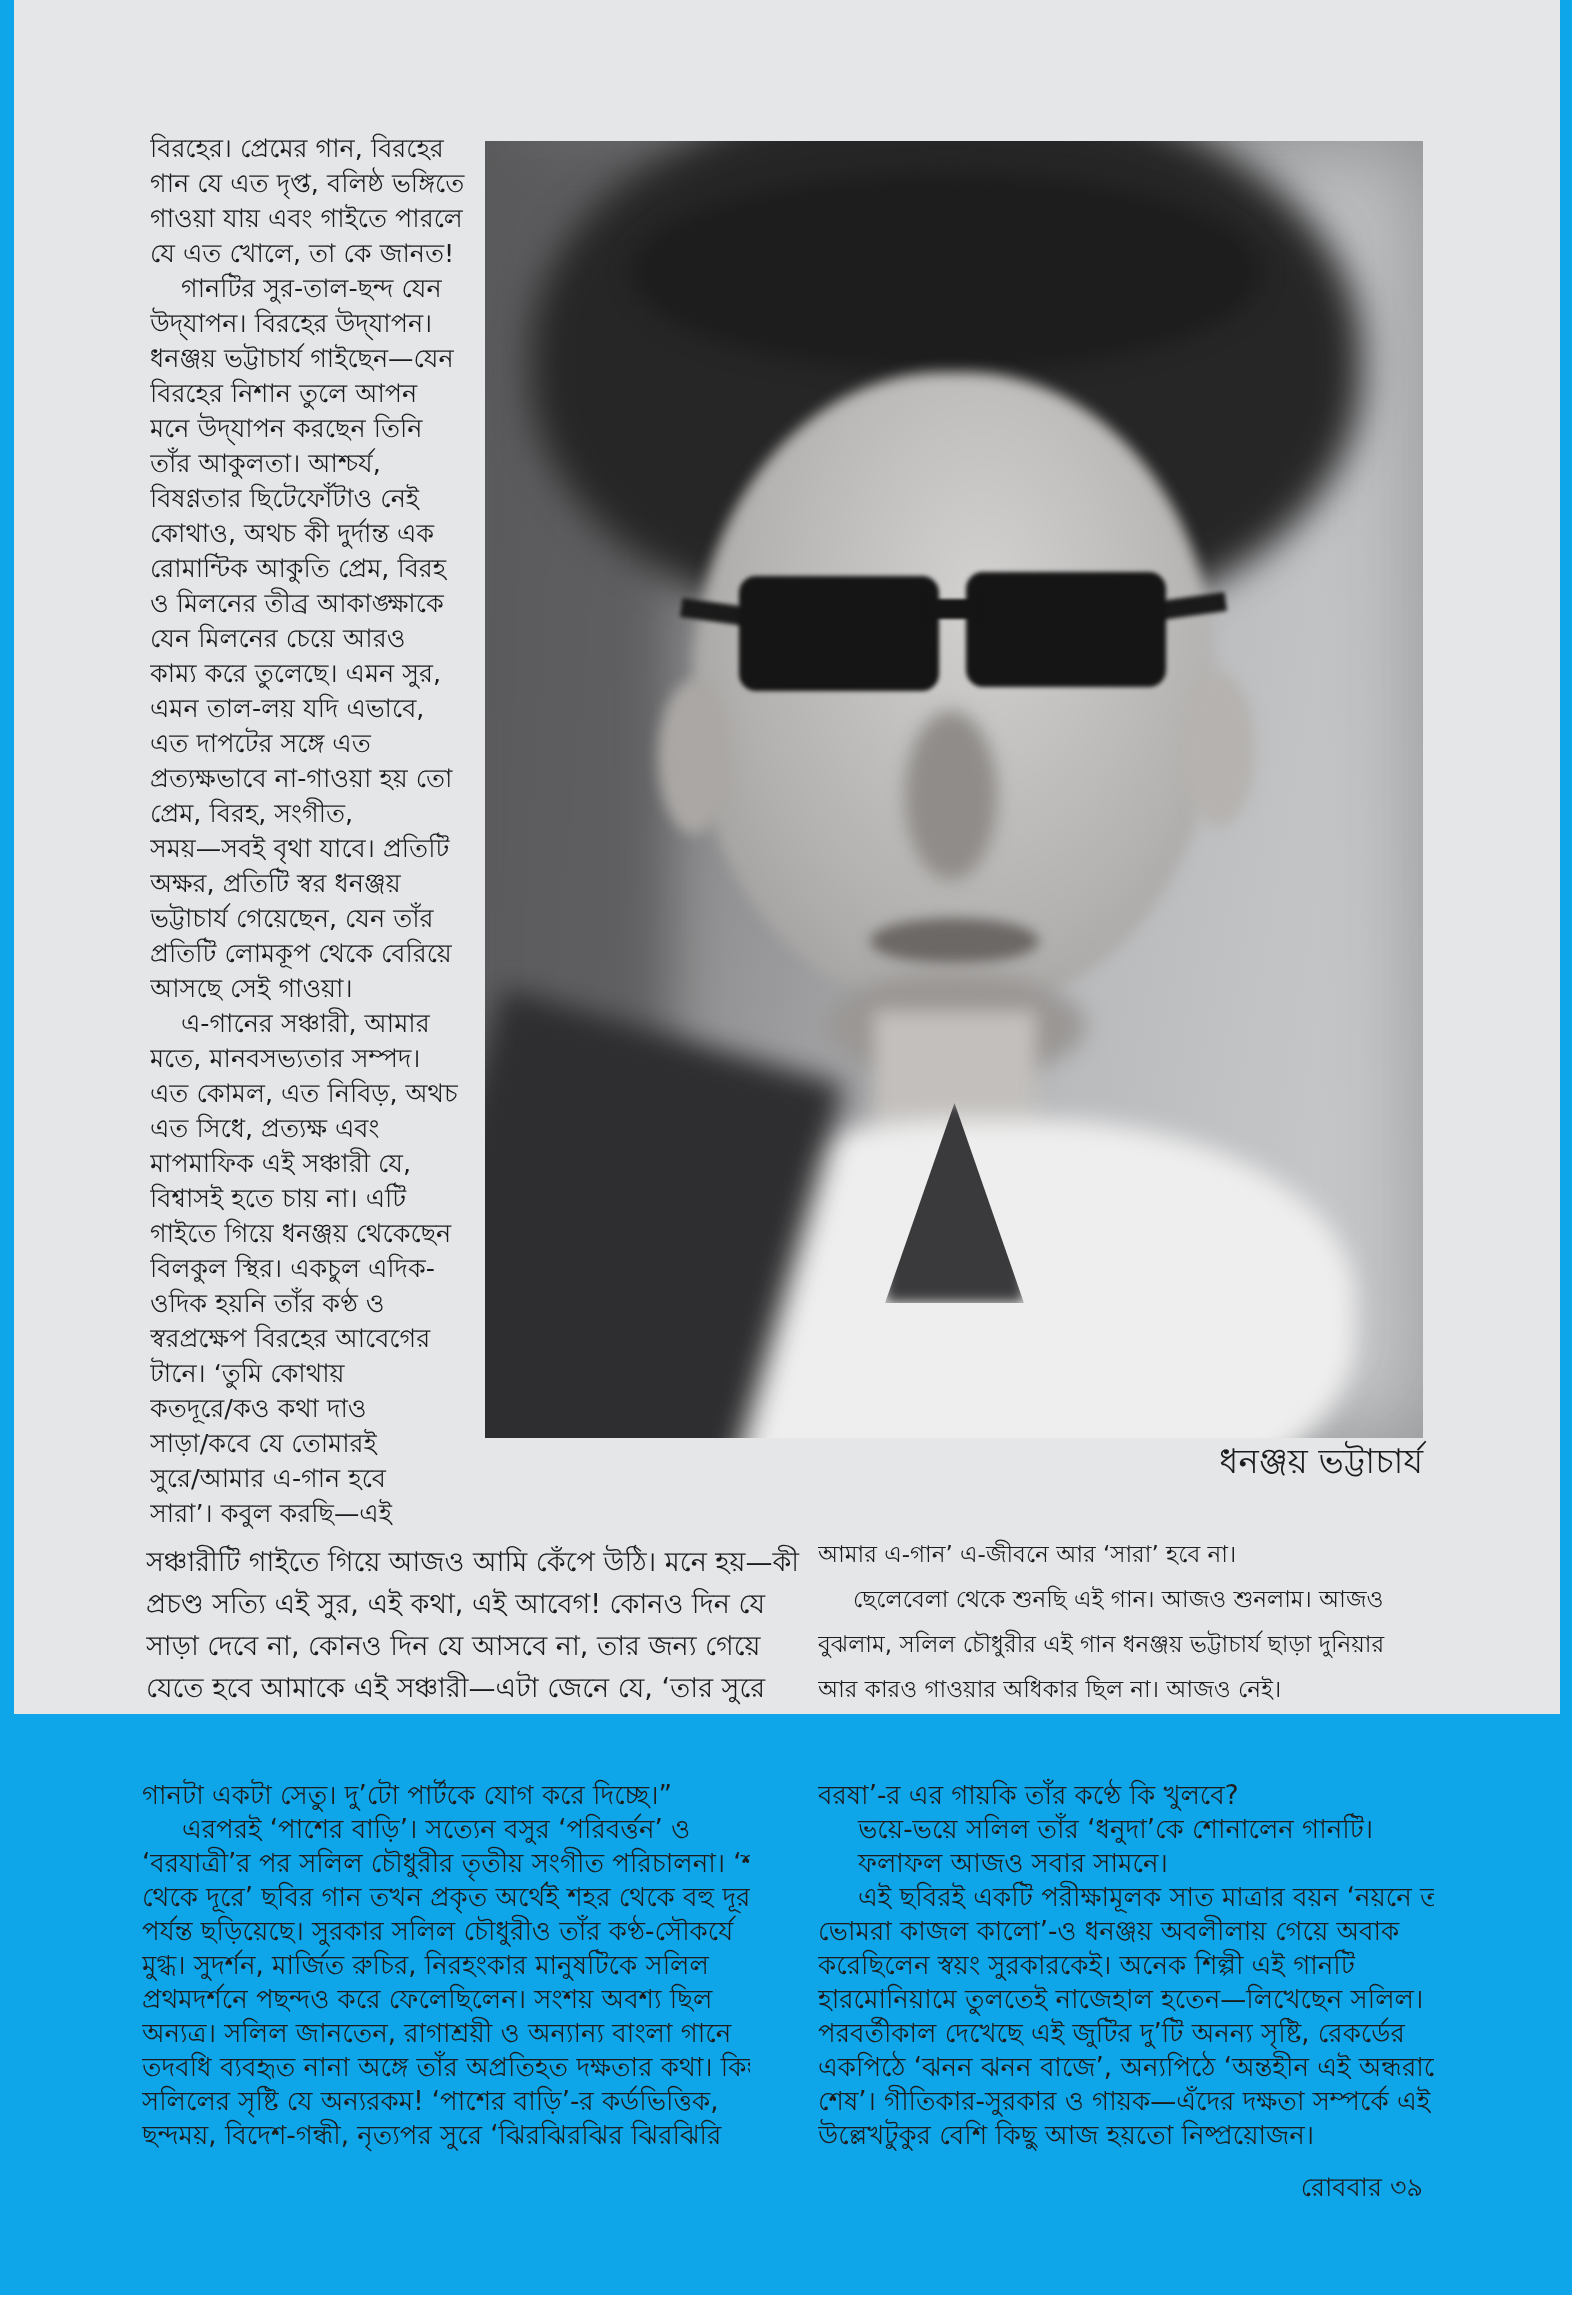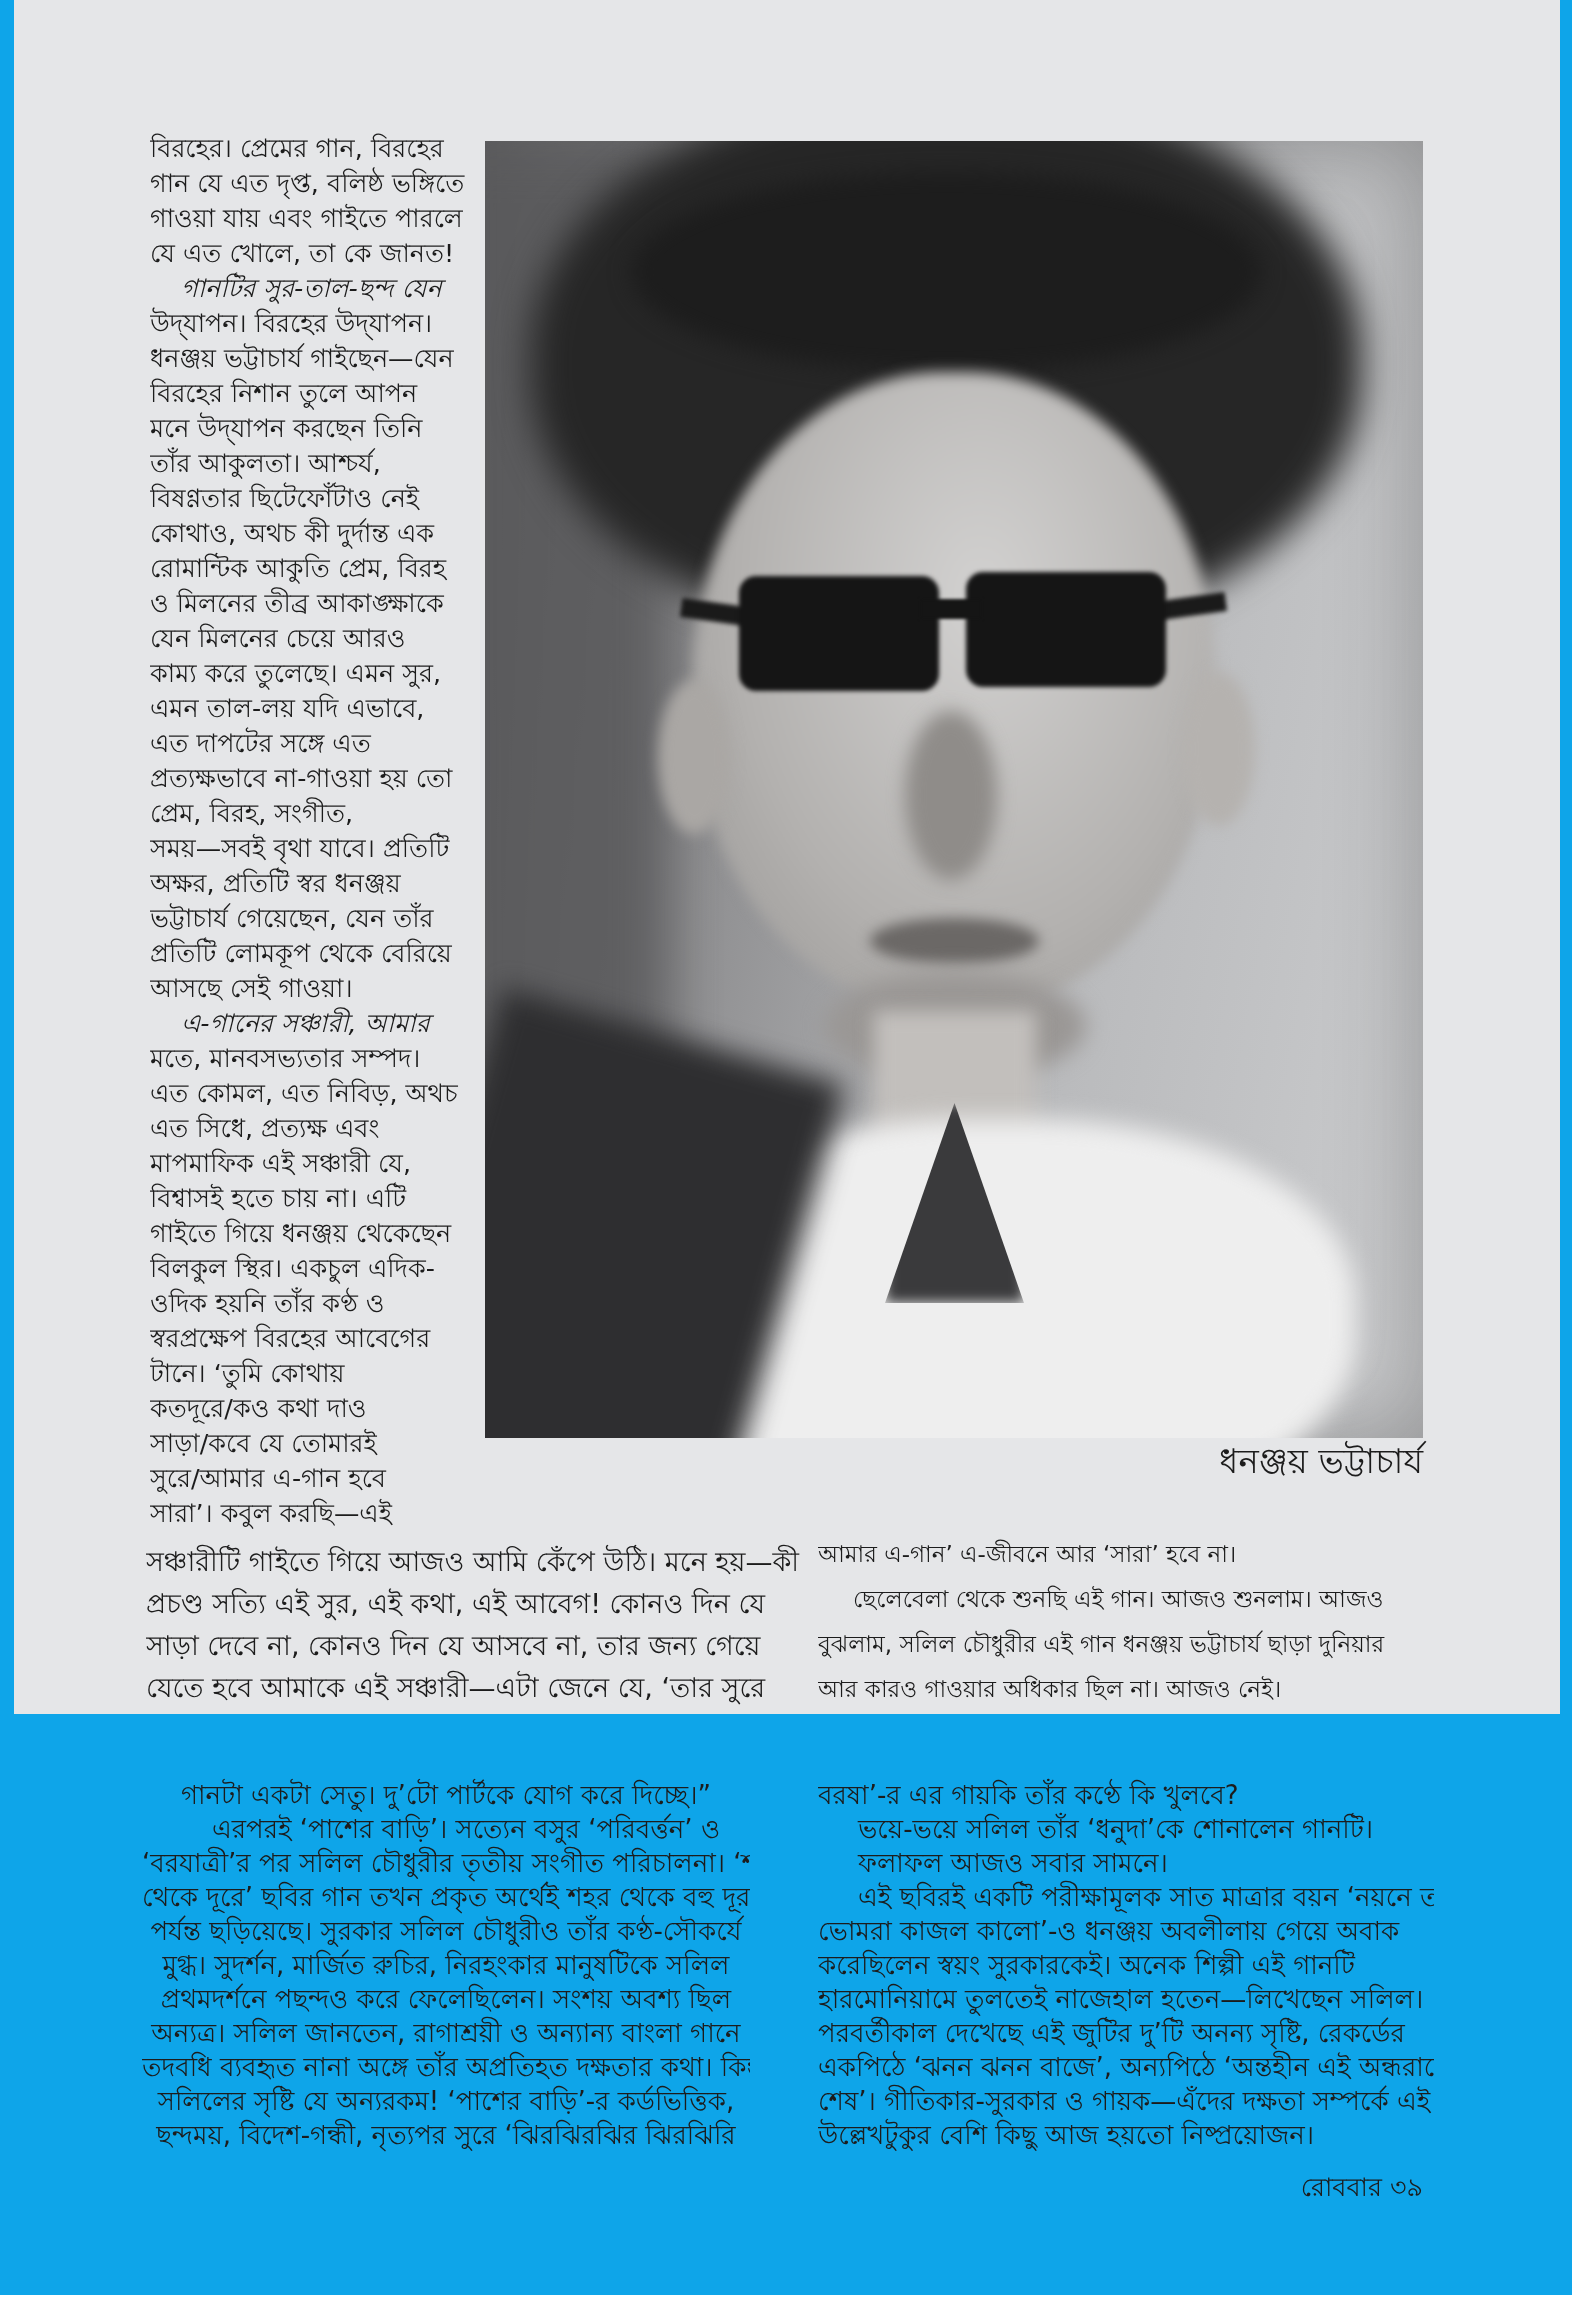--- a/index.html
+++ b/index.html
@@ -7,29 +7,29 @@
     position:relative;width:1573px;height:2295px;background:#0ea5e9;
     font-family:"DejaVu Sans","Liberation Sans",sans-serif;color:#1c1c1c;
     overflow:hidden;
   }
   .panel{position:absolute;left:14px;top:0;width:1546px;height:1714px;background:#e5e6e8;}
   .textcol{position:absolute;white-space:nowrap;overflow:hidden;}
   .textcol .line{white-space:nowrap;}
   
   .col-narrow{left:150px;top:131px;width:346px;height:1424px;font-size:25.4px;}
   .col-narrow .line{height:35px;line-height:35px;}
-  .col-narrow .indent{padding-left:31px;font-style:italic;}
+  .col-narrow .indent{padding-left:31px;}
   
   .col-widel{left:146px;top:1541px;width:677px;font-size:27px;}
   .col-widel .line{height:42px;line-height:42px;}
   .col-wider{left:818px;top:1532px;width:685px;font-size:23px;}
   .col-wider .line{height:45px;line-height:45px;}
   .col-wider .indent{padding-left:35px;}
   
-  .col-botl{left:142px;top:1778px;width:608px;font-size:26px;text-align:center;}
+  .col-botl{left:142px;top:1778px;width:608px;font-size:26px;}
   .col-botl .line{height:34px;line-height:34px;}
   .col-botl .indent{padding-left:40px;}
   .col-botr{left:818px;top:1778px;width:616px;font-size:26px;}
   .col-botr .line{height:34px;line-height:34px;}
   .col-botr .indent{padding-left:40px;}
   
   .photo{
     position:absolute;left:485px;top:141px;width:938px;height:1297px;
     overflow:hidden;
     background:linear-gradient(100deg,#707072 0%,#8d8d8f 28%,#b9babc 62%,#cbccce 100%);

